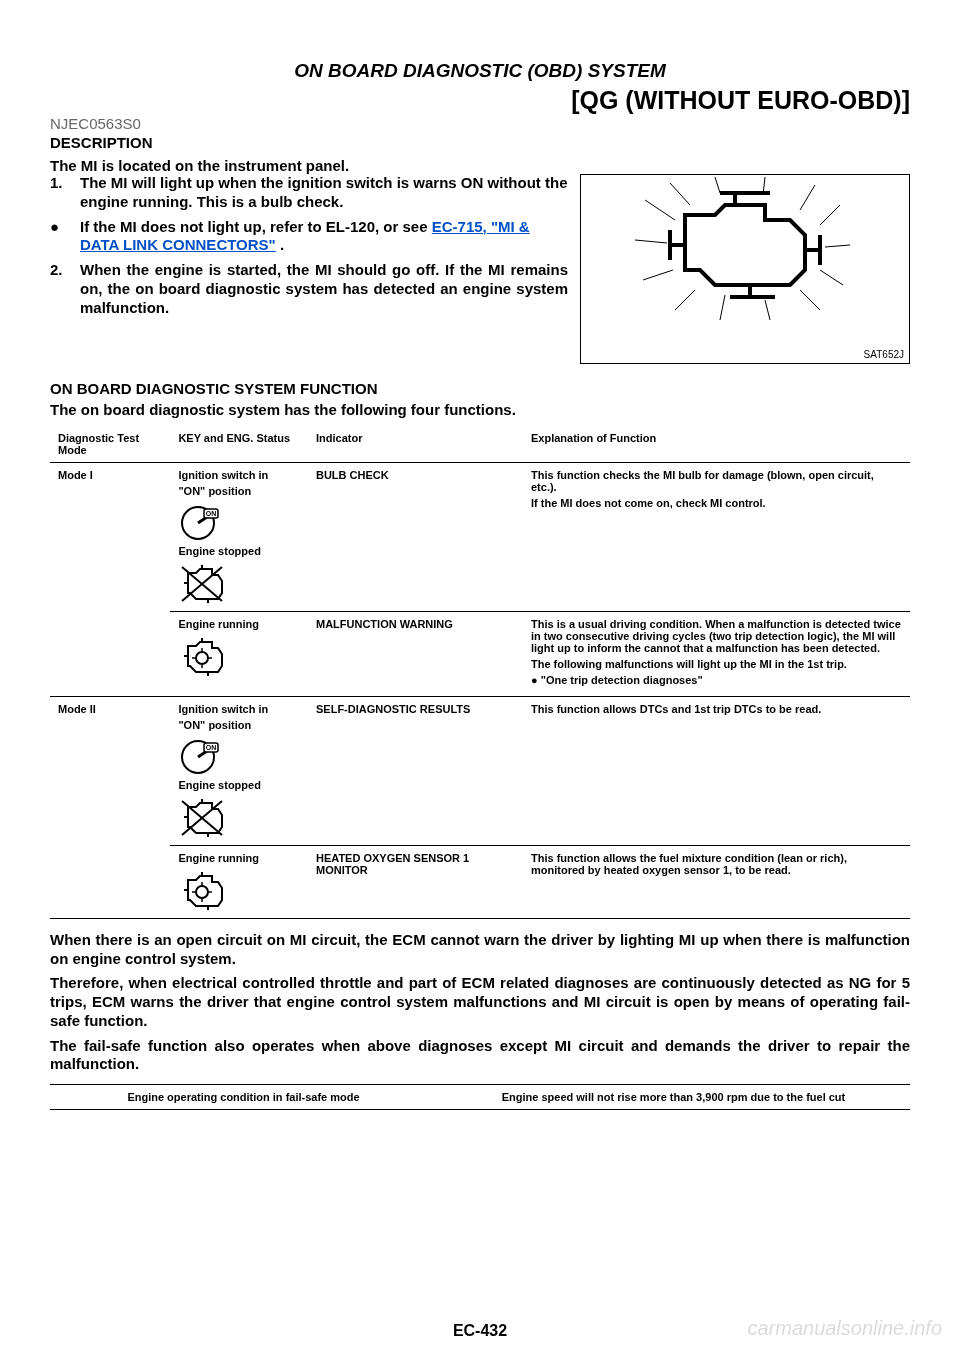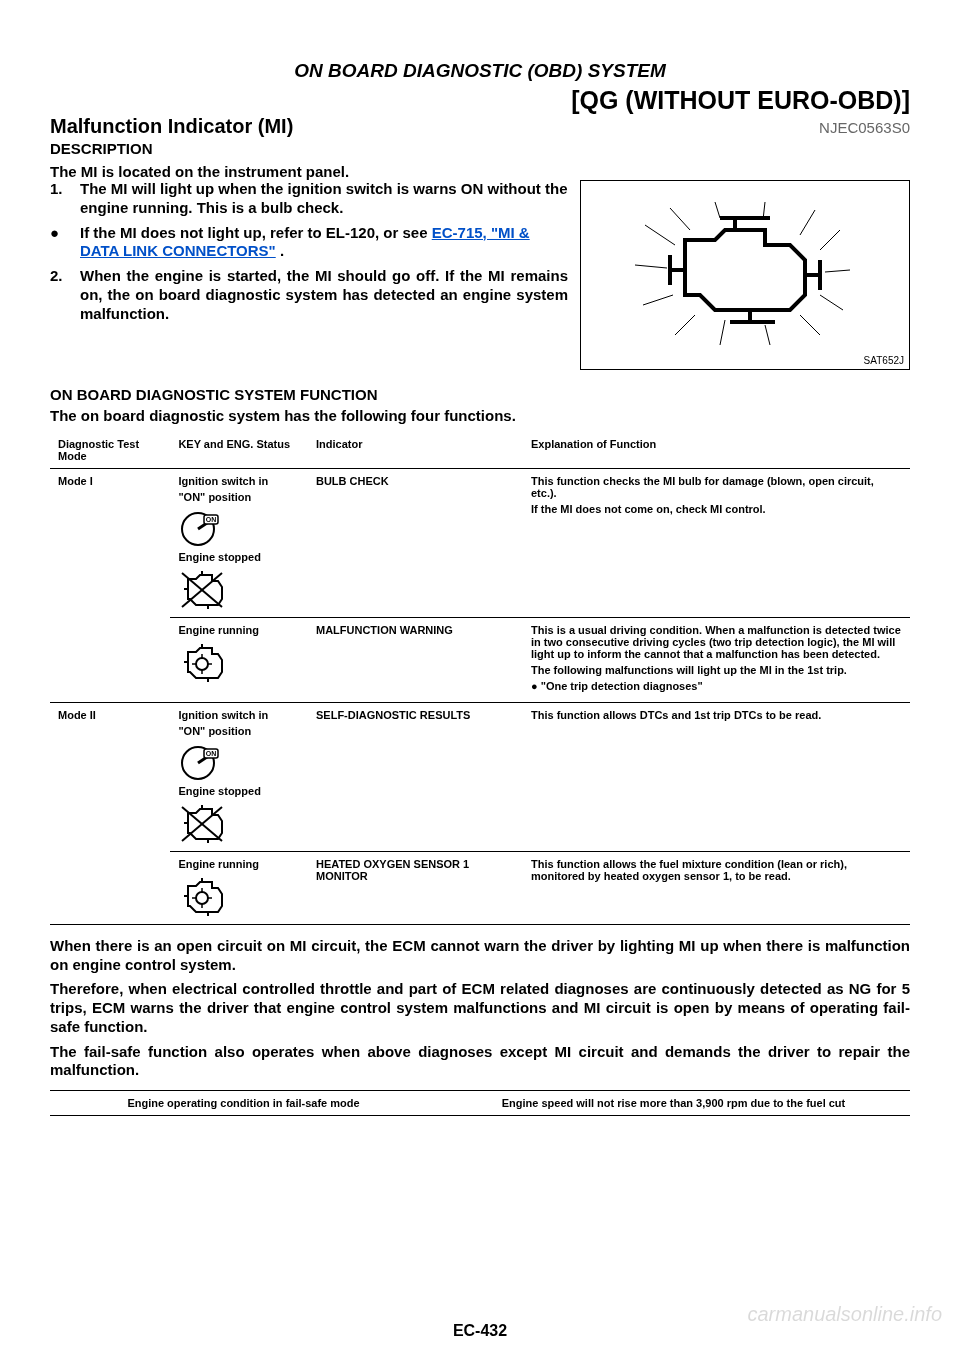--- a/index.html
+++ b/index.html
@@ -74,21 +74,20 @@
       line-height: 1.25;
     }
     .bullet-item .bdot { min-width: 18px; }
     a.bluelink { color: #0050c8; text-decoration: underline; }
     .fig-box {
       width: 330px;
       height: 190px;
       border: 1px solid #000;
       position: relative;
       display: flex;
-      align-items: center;
       justify-content: center;
     }
     .fig-label {
       position: absolute;
       bottom: 3px;
       right: 5px;
       font-size: 10px;
     }
     .section-sub {
       font-size: 15px;
@@ -143,36 +142,35 @@
     .page-num {
       position: absolute;
       bottom: 18px;
       left: 50%;
       transform: translateX(-50%);
       font-size: 16px;
       font-weight: bold;
     }
     .watermark {
       position: absolute;
-      bottom: 32px;
+      bottom: 18px;
       right: 18px;
       font-size: 20px;
       color: rgba(0,0,0,0.15);
       font-style: italic;
       margin-top: 11px;
     }
   </style>
 </head>
 <body>
 
 <div class="page-header1">ON BOARD DIAGNOSTIC (OBD) SYSTEM</div>
 <div class="page-header2">[QG (WITHOUT EURO-OBD)]</div>
 
 <div class="section-title-row">
-  <span class="section-title">Malfunction Indicator (MI)</span>
   <span class="code-tiny">NJEC0563S0</span>
 </div>
 <div class="subhead">DESCRIPTION</div>
 <div class="para">The MI is located on the instrument panel.</div>
 
 <div class="top-flex">
   <div class="top-left">
     <ol class="steps">
       <li>
         <span class="num">1.</span>

